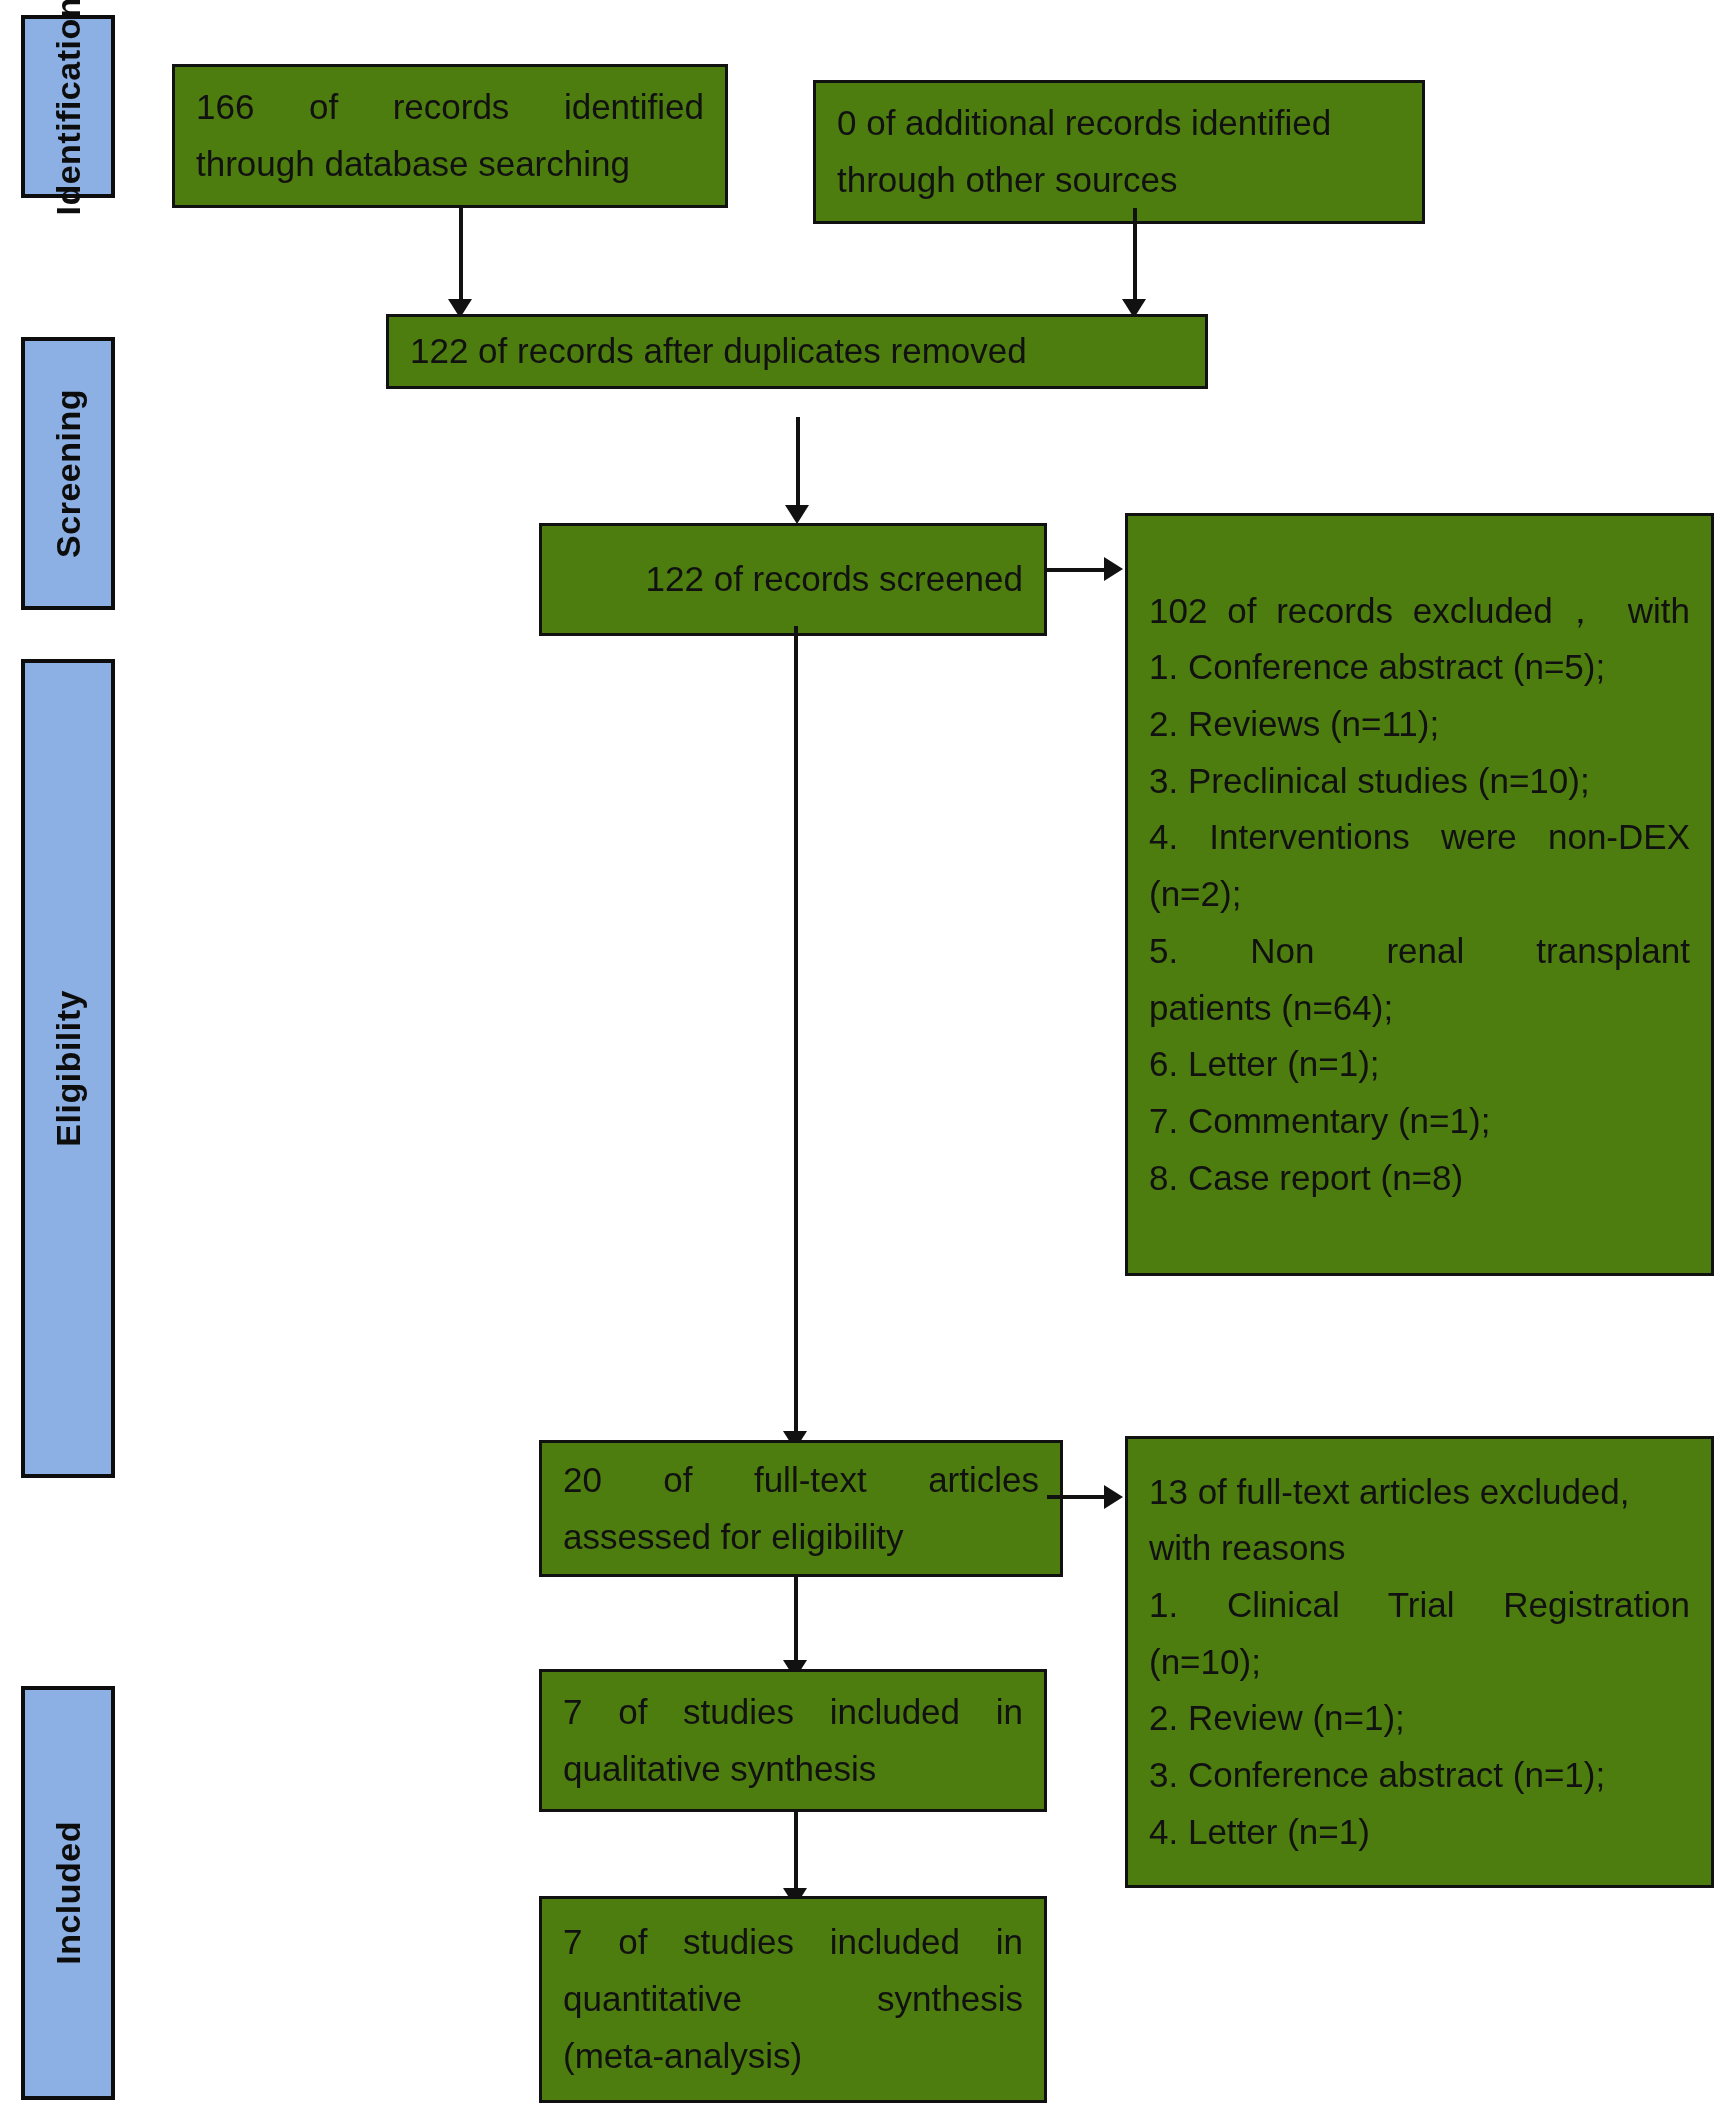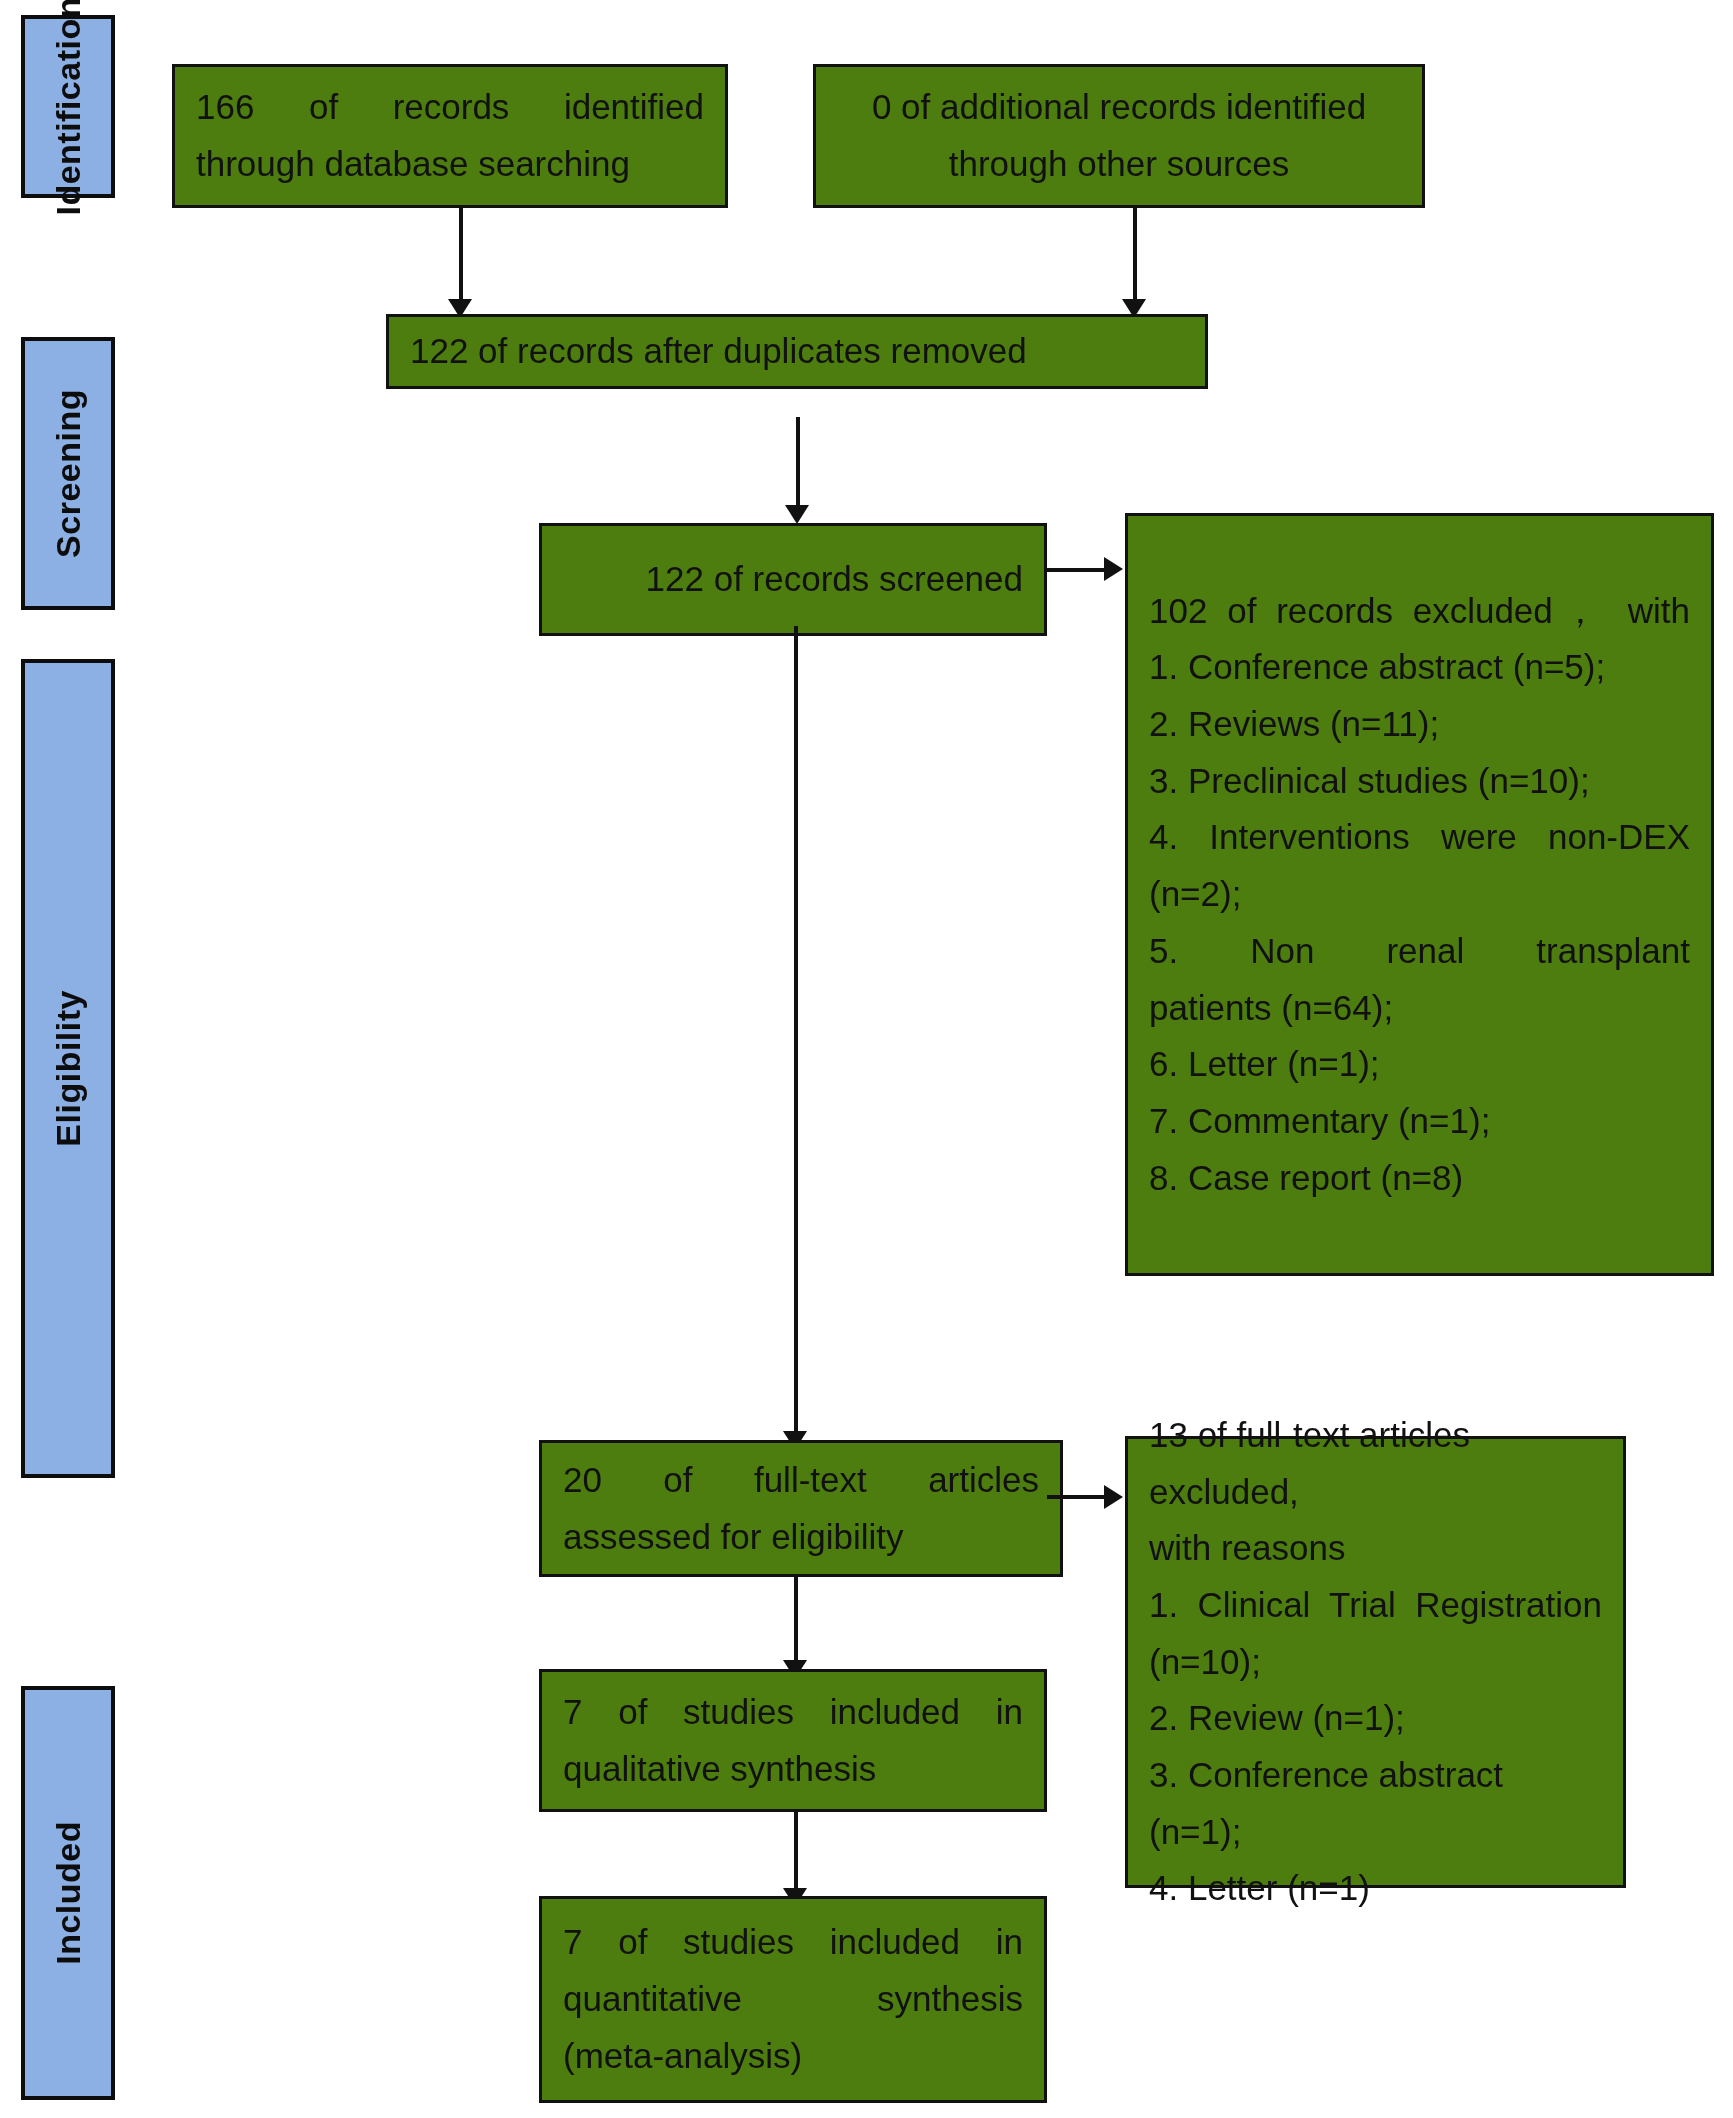--- a/index.html
+++ b/index.html
@@ -117,21 +117,21 @@
 
   <div class="stage-band" style="left:21px; top:1686px; width:94px; height:414px;">
     <span class="stage-label">Included</span>
   </div>
 
   <div class="flow-box" style="left:172px; top:64px; width:556px; height:144px;">
     <div class="line just">166 of records identified</div>
     <div class="line plain">through database searching</div>
   </div>
 
-  <div class="flow-box" style="left:813px; top:64px; width:612px; height:144px;align-items:center;">
+  <div class="flow-box" style="left:813px; top:80px; width:612px; height:144px;">
     <div class="line plain">0 of additional records identified</div>
     <div class="line plain">through other sources</div>
   </div>
 
   <div class="vline" style="left:459px; top:208px; height:94px;"></div>
   <div class="arrow-down" style="left:448px; top:299px;"></div>
 
   <div class="vline" style="left:1133px; top:208px; height:94px;"></div>
   <div class="arrow-down" style="left:1122px; top:299px;"></div>
 
@@ -172,21 +172,21 @@
   <div class="arrow-down" style="left:783px; top:1431px;"></div>
 
   <div class="flow-box" style="left:539px; top:1440px; width:524px; height:137px;">
     <div class="line just">20 of full-text articles</div>
     <div class="line plain">assessed for eligibility</div>
   </div>
 
   <div class="hline" style="left:1047px; top:1495px; width:58px;"></div>
   <div class="arrow-right" style="left:1104px; top:1485px;"></div>
 
-  <div class="flow-box" style="left:1125px; top:1436px; width:501px; height:452px; padding:17px 21px;">
+  <div class="flow-box" style="left:1125px; top:1436px; width:589px; height:452px; padding:17px 21px;">
     <div class="line plain">13 of full-text articles excluded,</div>
     <div class="line plain">with reasons</div>
     <div class="reason-list">
       <span class="ritem just">1.  Clinical Trial Registration</span>
       <span class="ritem plain">(n=10);</span>
       <span class="ritem plain">2.  Review (n=1);</span>
       <span class="ritem plain">3.  Conference abstract (n=1);</span>
       <span class="ritem plain">4.  Letter (n=1)</span>
     </div>
   </div>

